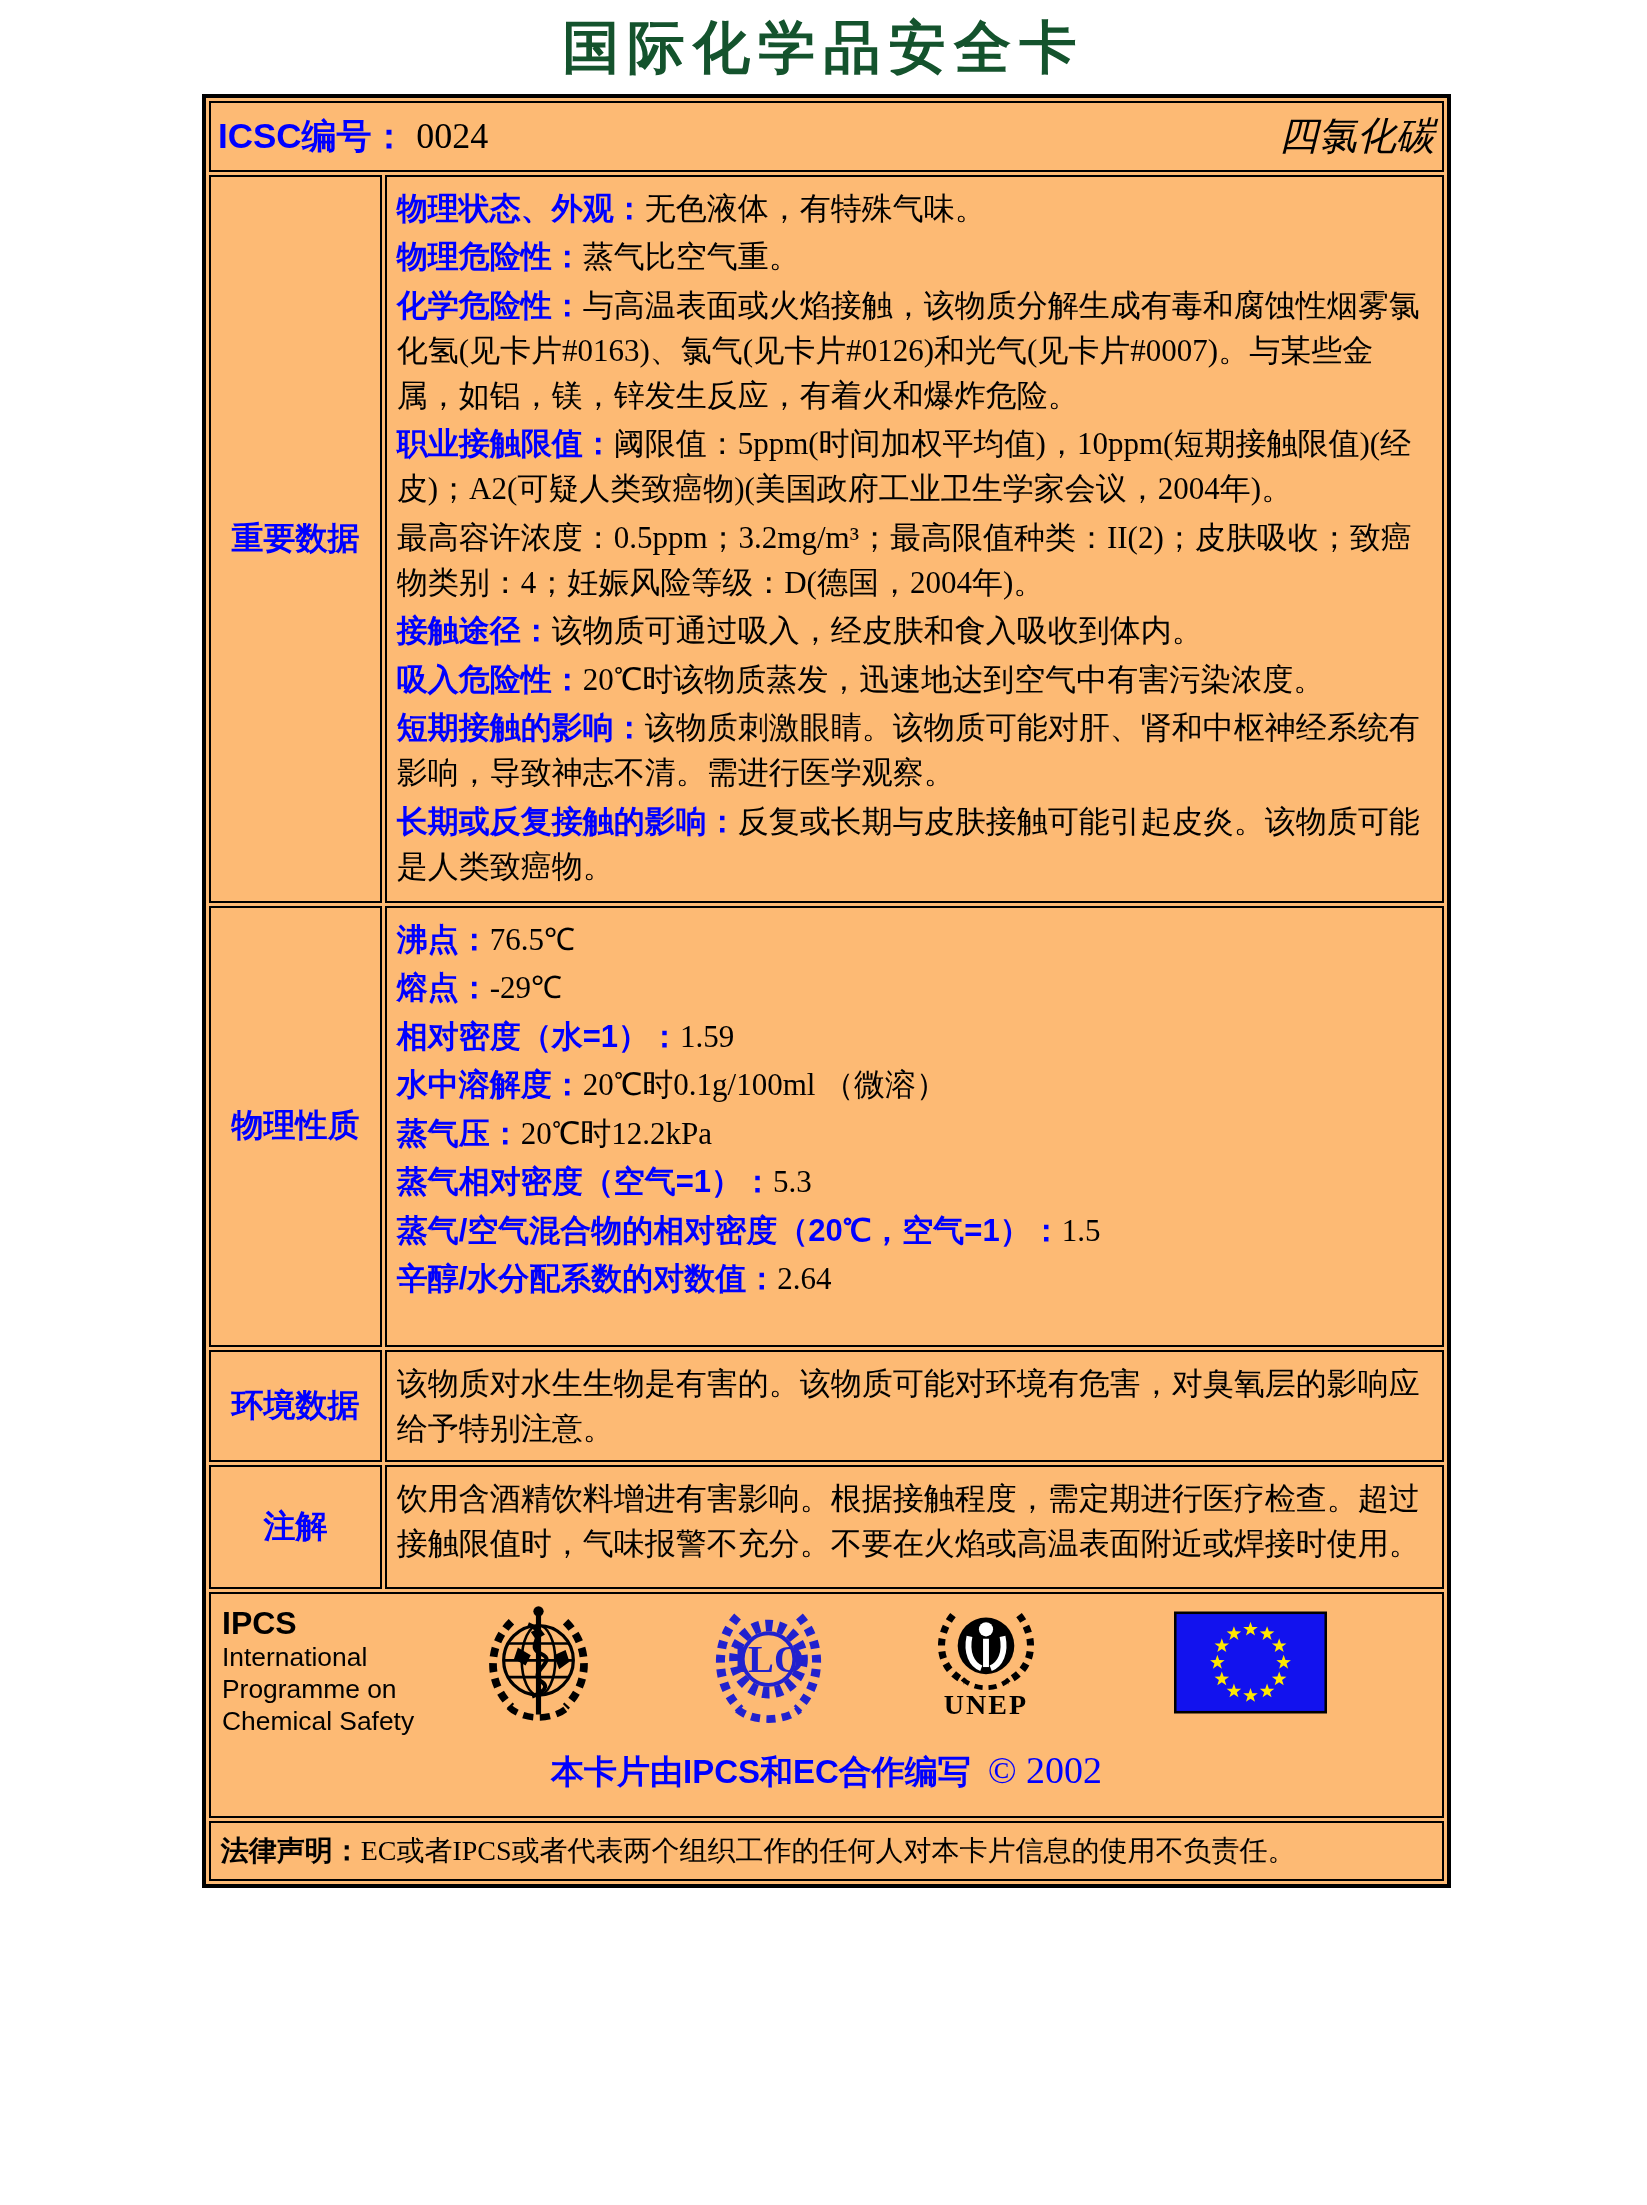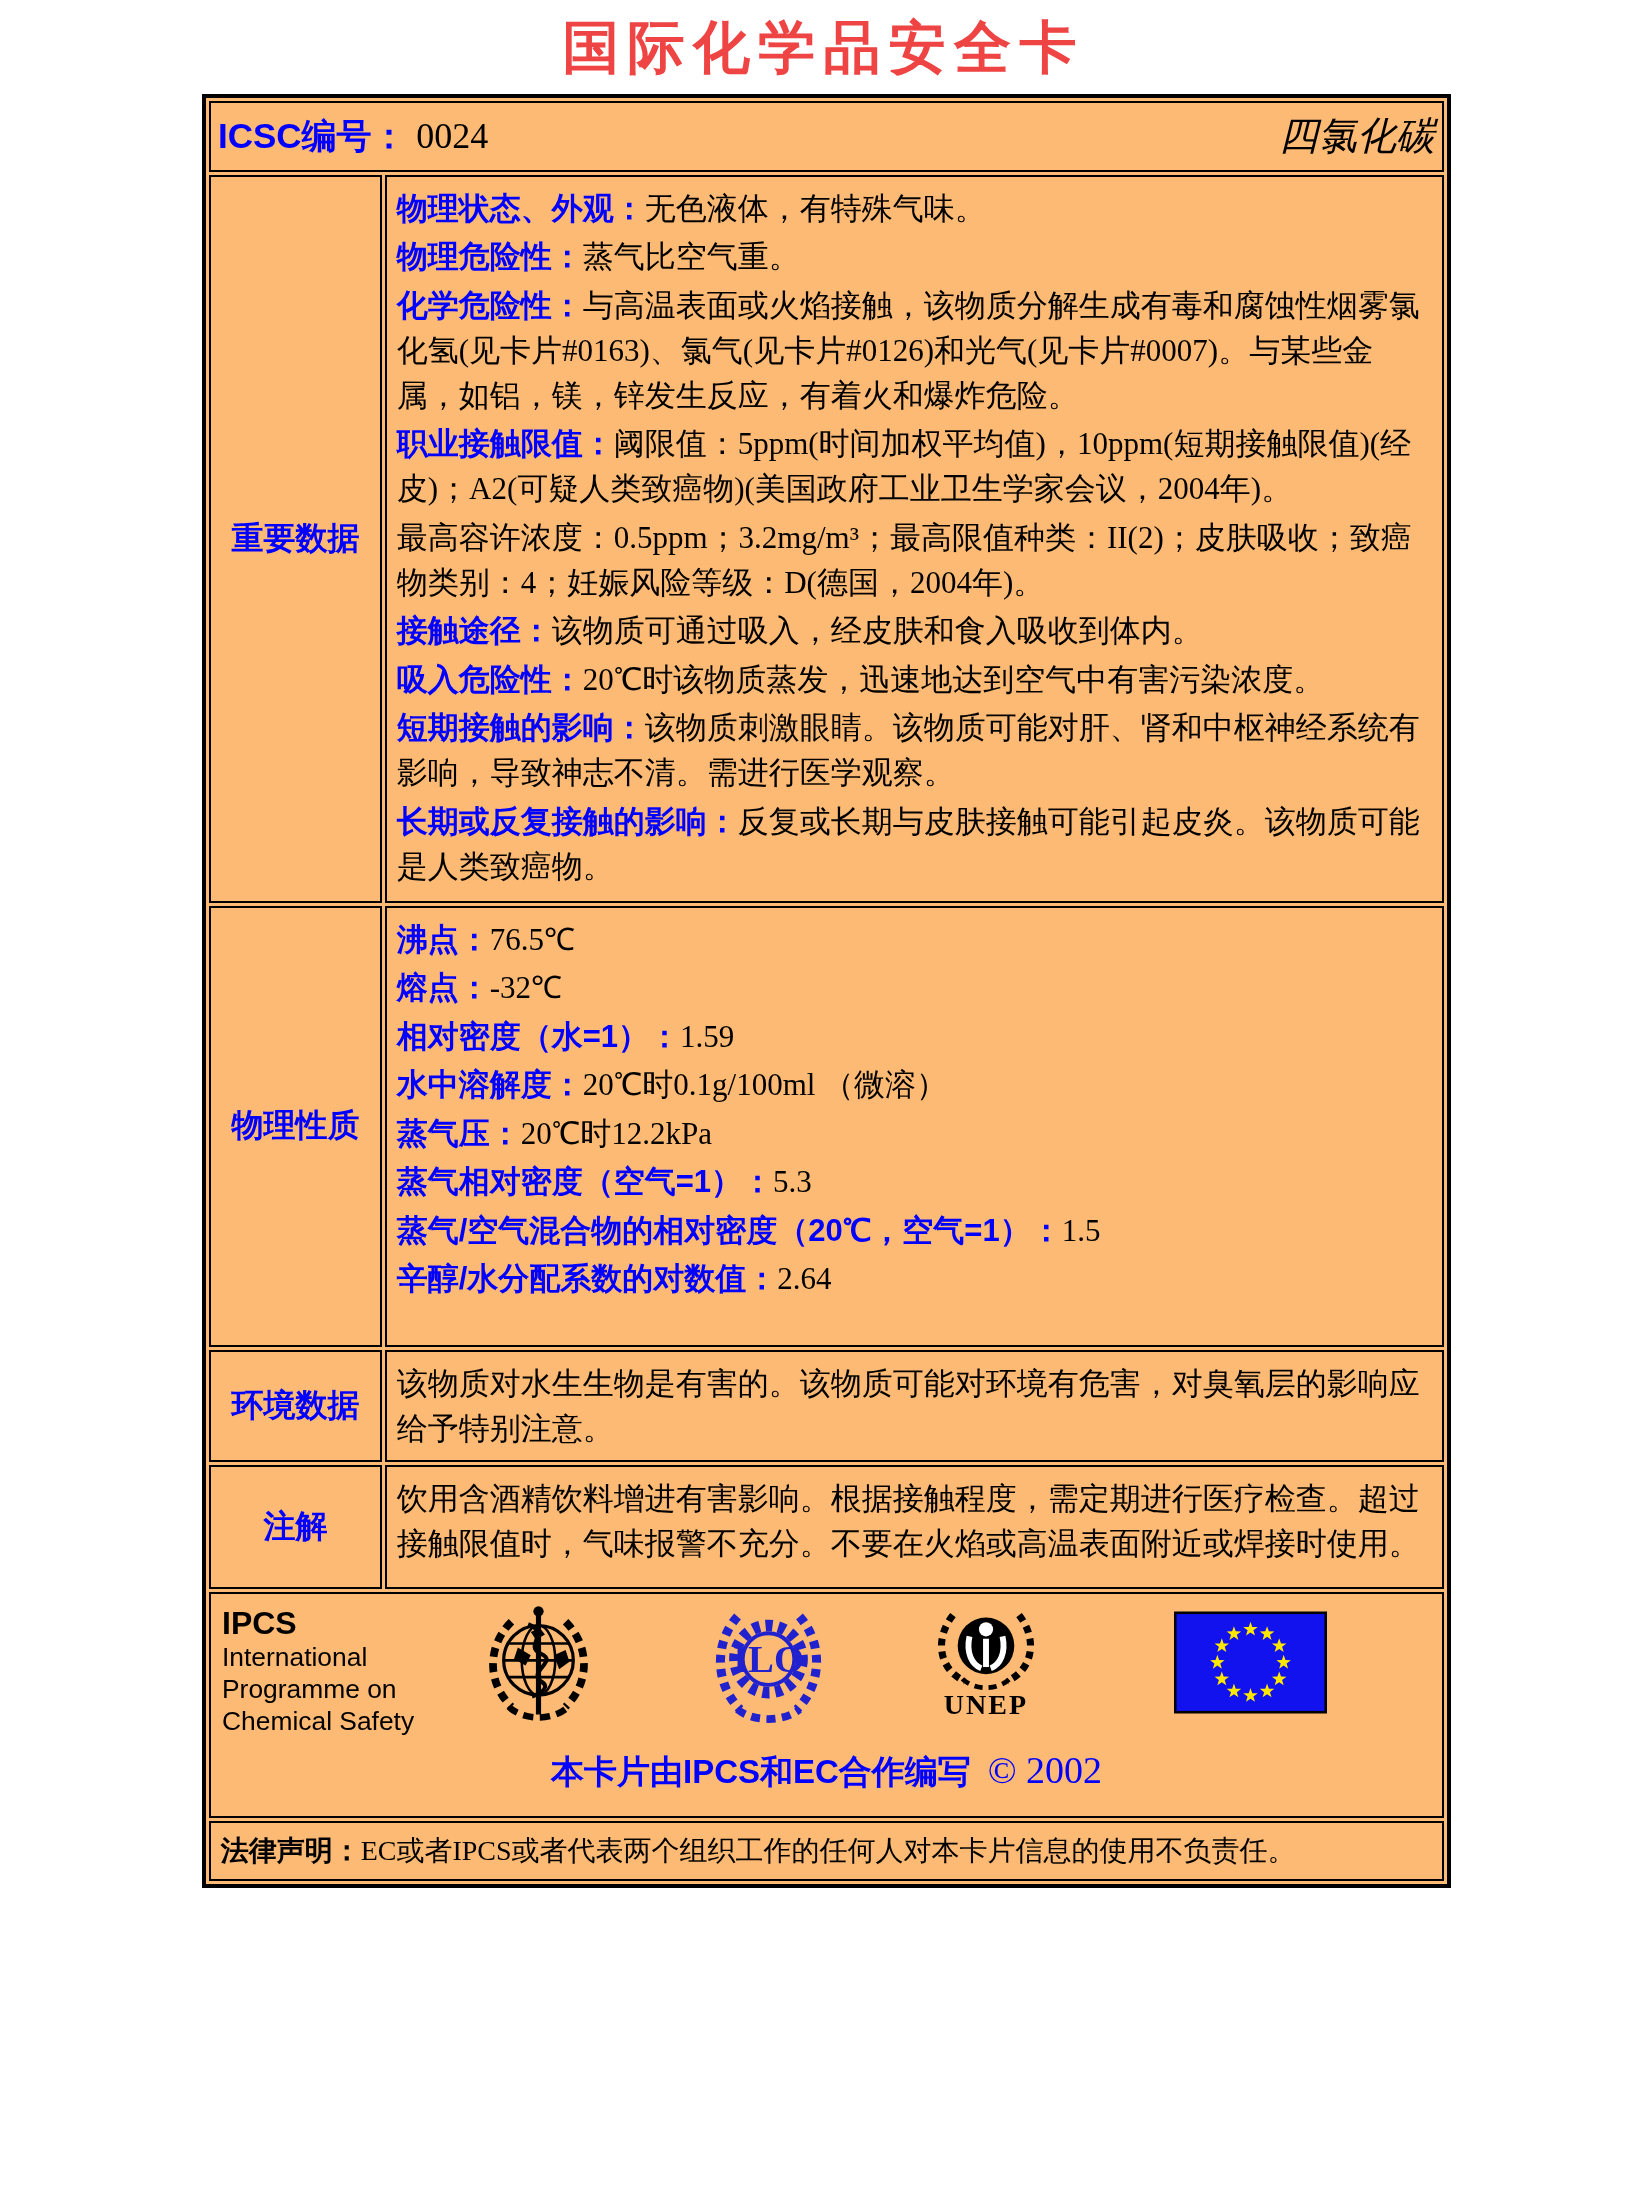--- a/index.html
+++ b/index.html
@@ -3,21 +3,21 @@
 <meta charset="utf-8">
 <style>
   html,body { margin:0; padding:0; background:#ffffff; }
   body {
     width:1647px; height:2205px; position:relative; overflow:hidden;
     font-family:"Liberation Serif", serif; color:#000;
   }
   .page-title {
     margin-top:9.7px; text-align:center;
     font-family:Liberation Serif, serif;
-    font-size:57px; font-weight:bold; letter-spacing:8.3px; color:#ef4444;
+    font-size:57px; font-weight:bold; letter-spacing:8.3px; color:#14532d;
   }
   table.card {
     margin:7px 0 0 202px; width:1249px; table-layout:fixed;
     border:4.2px solid #000; border-collapse:separate; border-spacing:3.5px;
     background:#fdba74;
   }
   td { border:2.1px solid #000; box-sizing:border-box; vertical-align:middle; }
   colgroup col.lab { width:173px; }
 
   .header-cell { height:71px; padding:2.8px 7px; }
@@ -98,21 +98,21 @@
       <p><span class="blabel">吸入危险性：</span><span>20℃时该物质蒸发，迅速地达到空气中有害污染浓度。</span></p>
       <p><span class="blabel">短期接触的影响：</span><span>该物质刺激眼睛。该物质可能对肝、肾和中枢神经系统有影响，导致神志不清。需进行医学观察。</span></p>
       <p><span class="blabel">长期或反复接触的影响：</span><span>反复或长期与皮肤接触可能引起皮炎。该物质可能是人类致癌物。</span></p>
     </td>
   </tr>
 
   <tr>
     <td class="row-label h-phys">物理性质</td>
     <td class="content h-phys">
       <p><span class="blabel">沸点：</span><span>76.5℃</span></p>
-      <p><span class="blabel">熔点：</span><span>-32℃</span></p>
+      <p><span class="blabel">熔点：</span><span>-29℃</span></p>
       <p><span class="blabel">相对密度（水=1）：</span><span>1.59</span></p>
       <p><span class="blabel">水中溶解度：</span><span>20℃时0.1g/100ml （微溶）</span></p>
       <p><span class="blabel">蒸气压：</span><span>20℃时12.2kPa</span></p>
       <p><span class="blabel">蒸气相对密度（空气=1）：</span><span>5.3</span></p>
       <p><span class="blabel">蒸气/空气混合物的相对密度（20℃，空气=1）：</span><span>1.5</span></p>
       <p><span class="blabel">辛醇/水分配系数的对数值：</span><span>2.64</span></p>
     </td>
   </tr>
 
   <tr>

